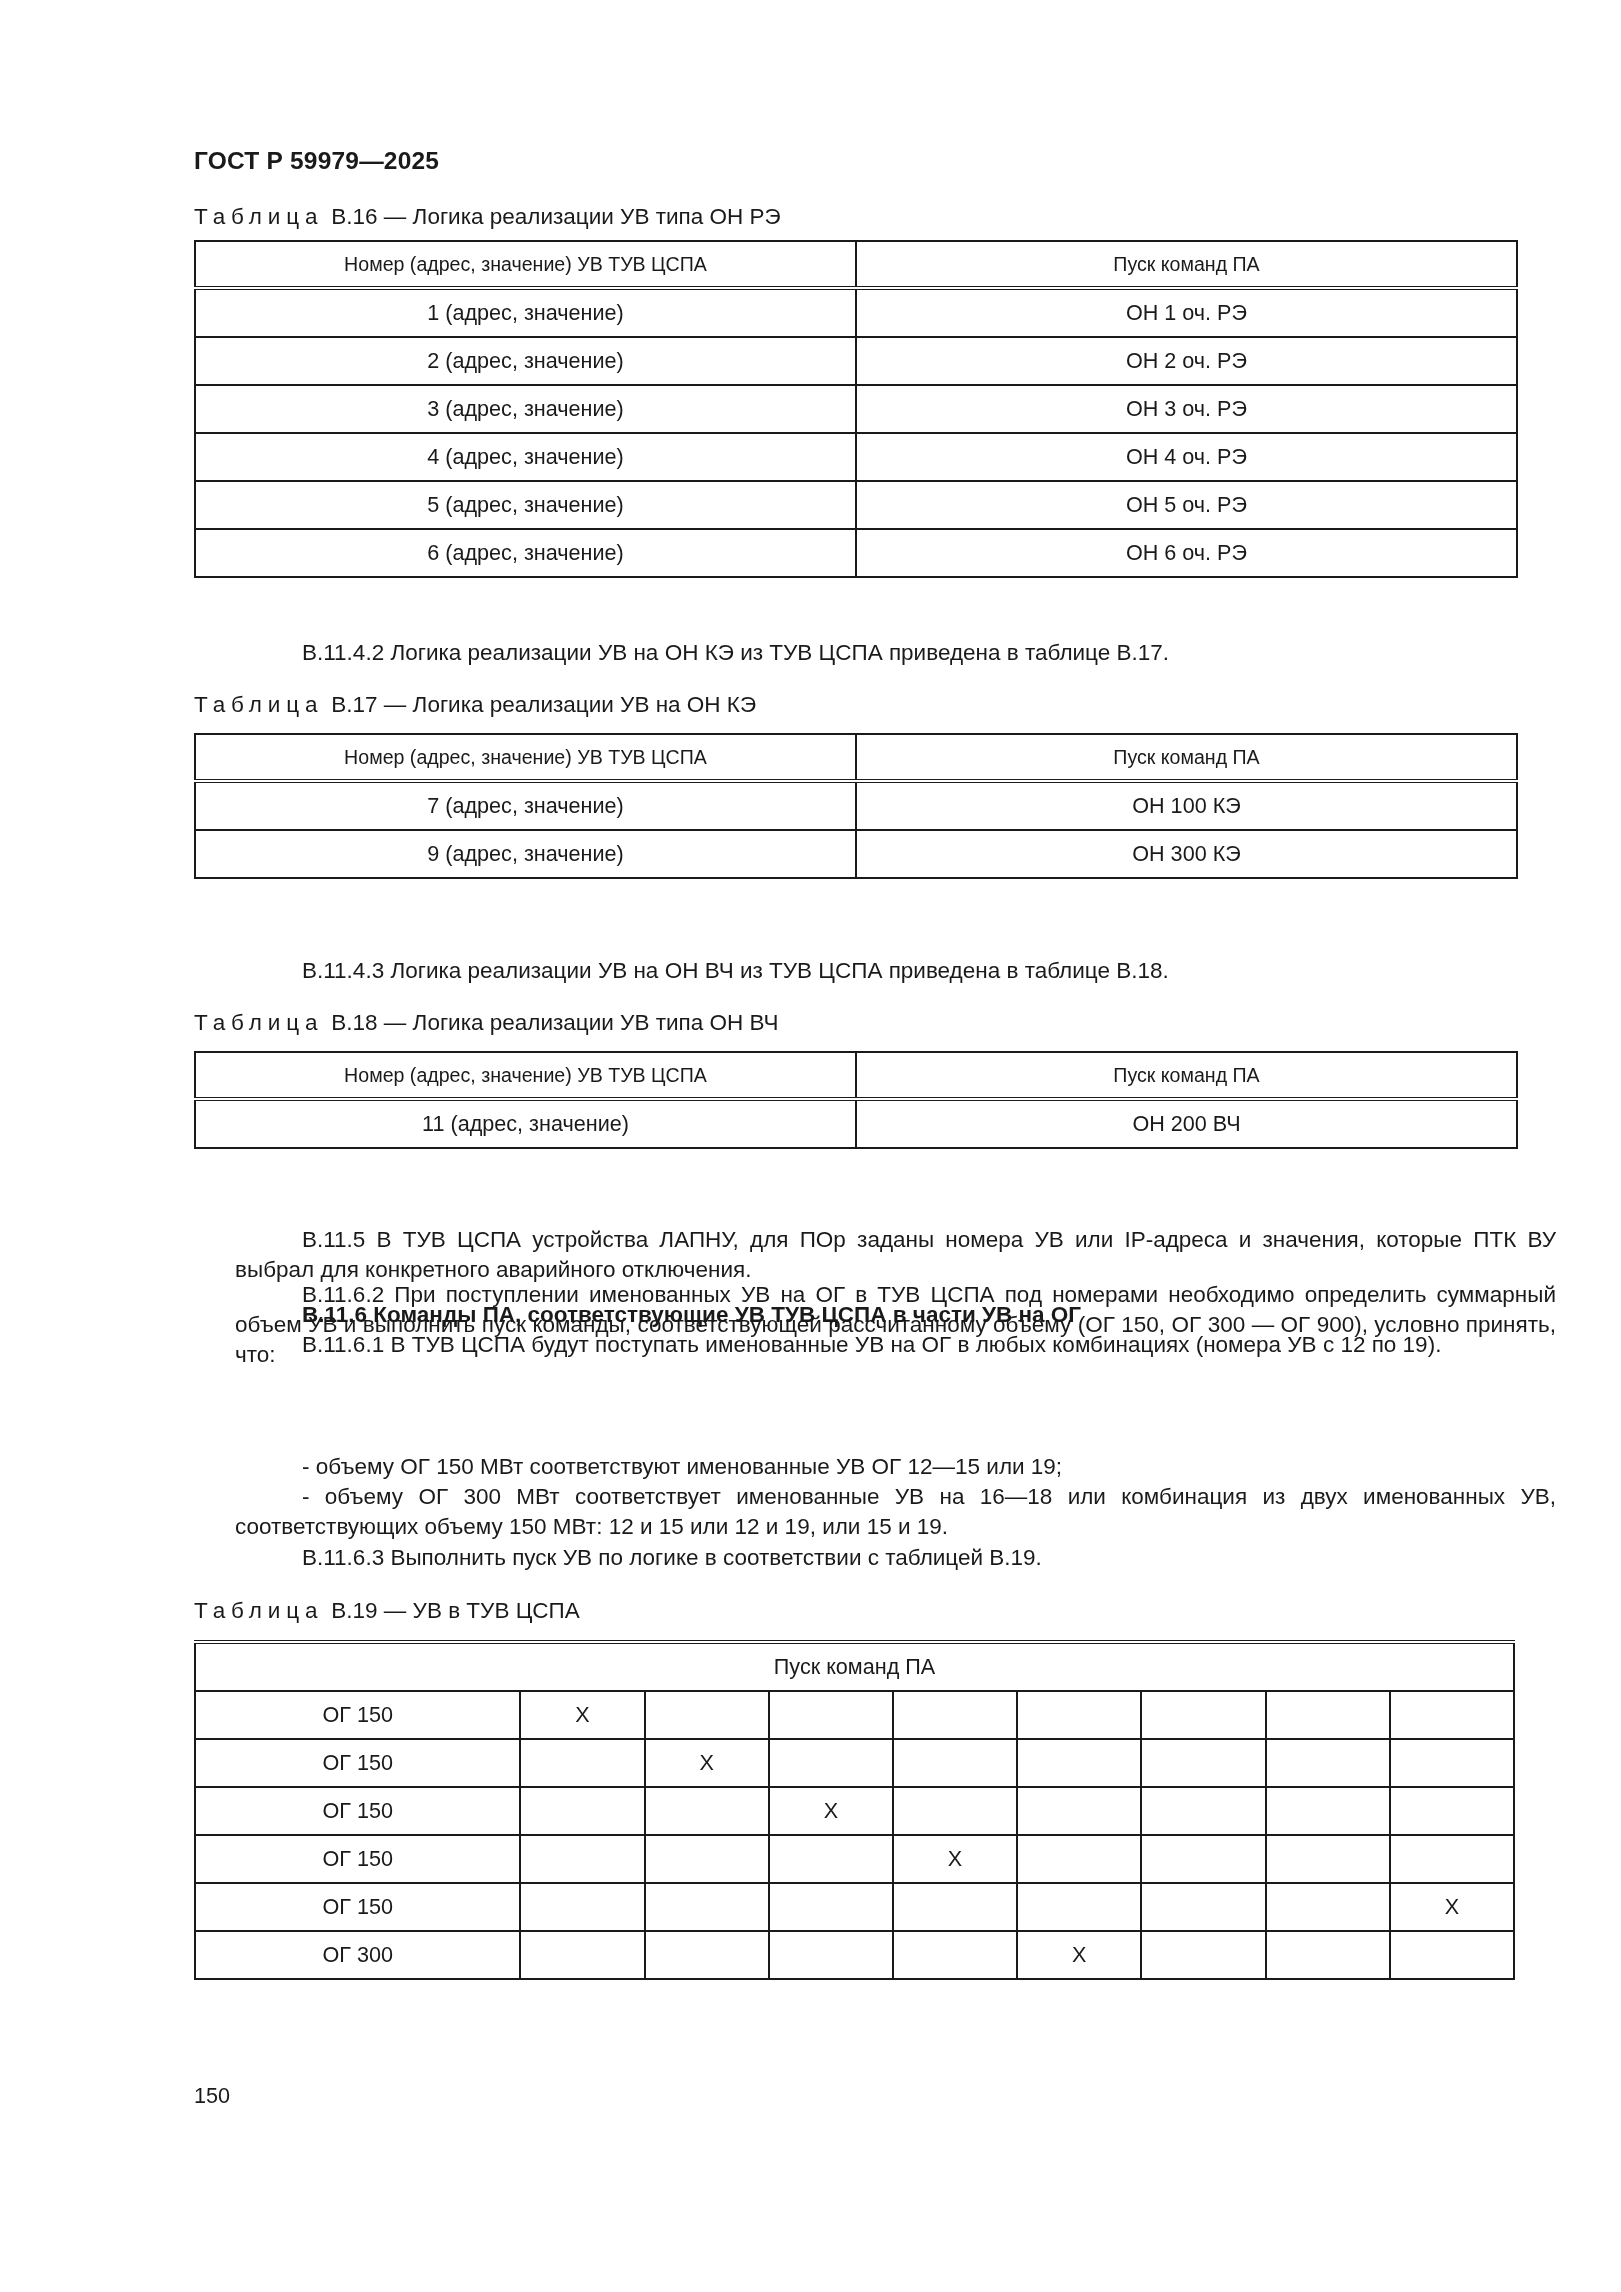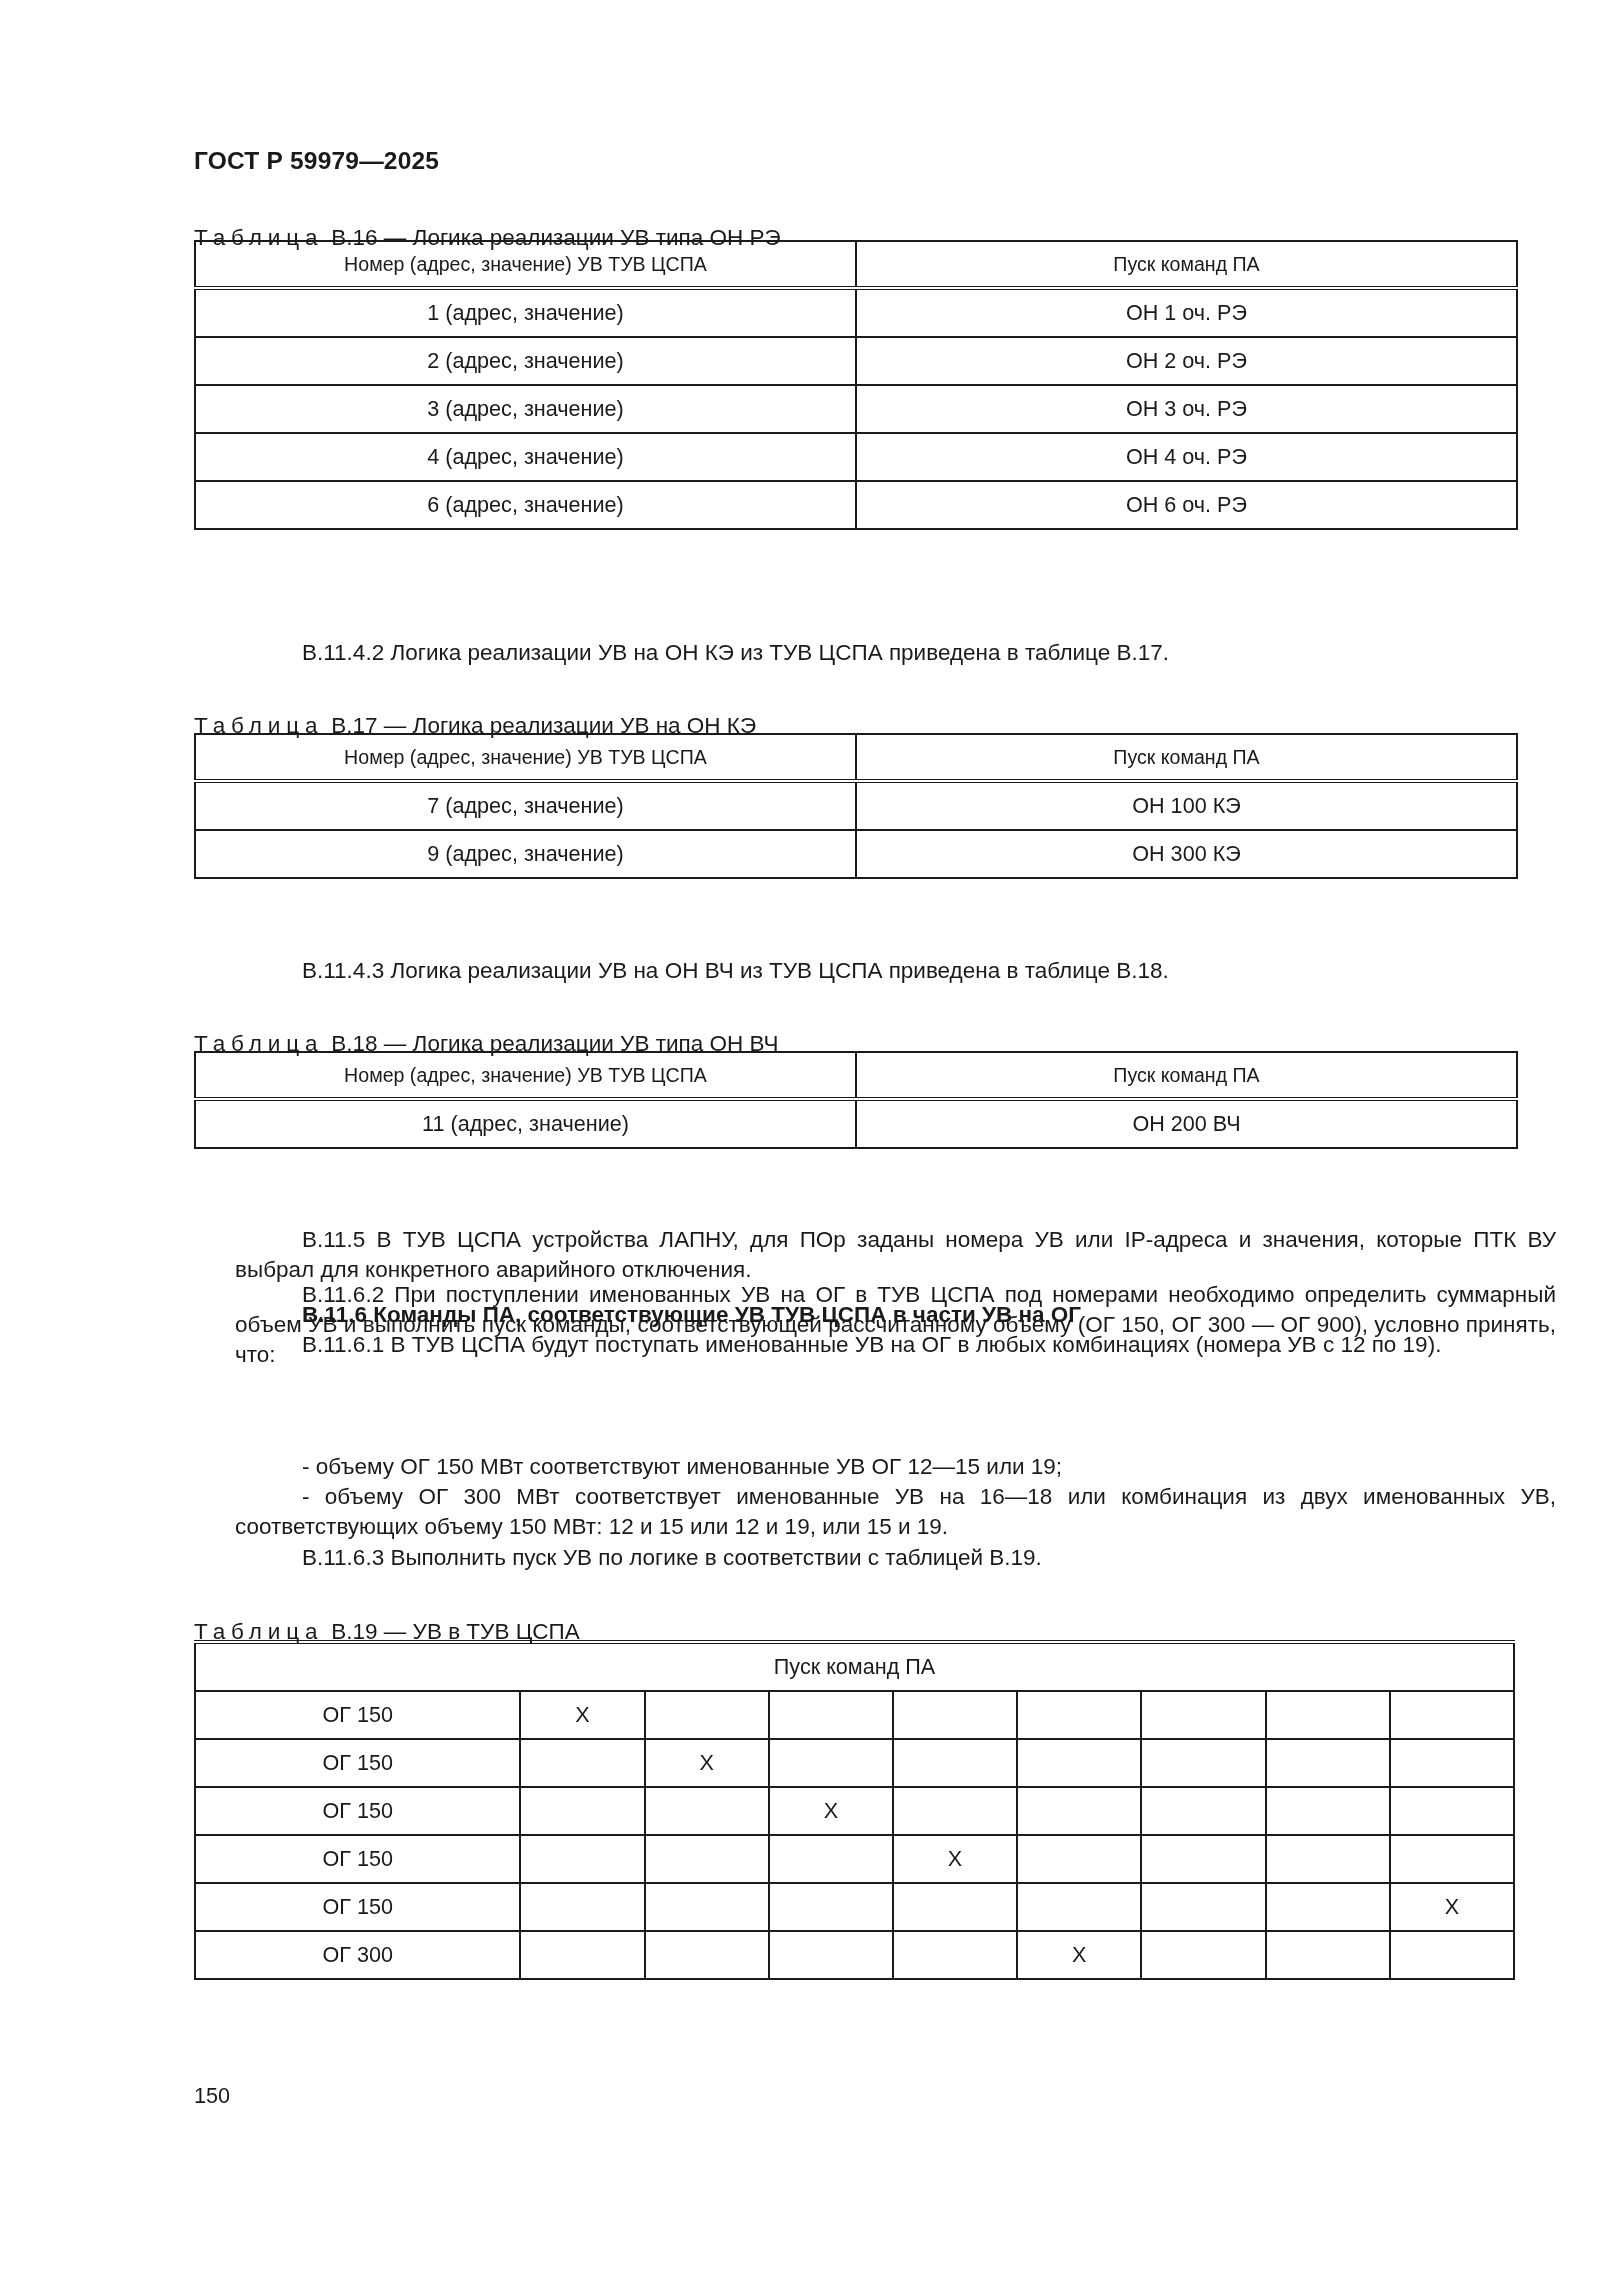--- a/index.html
+++ b/index.html
@@ -1,20 +1,20 @@
 <!DOCTYPE html>
 <html><head>
   <meta charset="utf-8">
   <style>
     html, body { margin: 0; padding: 0; background: #ffffff; }
     body { width: 1621px; height: 2293px; position: relative; color: #1a1a1a;
            font-family: "Liberation Sans", sans-serif; }
     .page { position: absolute; left: 194px; top: 0; width: 1321px; }
     .doc-code { position: absolute; top: 147px; left: 0; font-weight: bold; font-size: 24.5px; letter-spacing: 0.2px; }
-    .caption { position: absolute; left: 0; font-size: 22.5px; white-space: nowrap; margin-top: 21px; }
+    .caption { position: absolute; left: 0; font-size: 22.5px; white-space: nowrap; }
     .caption .word { letter-spacing: 5.9px; margin-right: 7.8px; }
     table.grid { position: absolute; left: 0; width: 1321px; border-collapse: collapse; table-layout: fixed; padding-left: 48px; }
     table.grid td { border: 2px solid #1a1a1a; text-align: center; vertical-align: middle; font-size: 21.6px; padding: 0; }
     table.grid tr.head td { font-size: 19.6px; height: 44px; border-bottom: 4.9px double #1a1a1a; }
     table.grid tr.row td { height: 46px; }
     table.grid { border: 2.9px solid #1a1a1a; }
     .para { position: absolute; left: 0; width: 1321px; font-size: 22.5px; line-height: 30px; text-align: justify; margin-left: 41px; }
     .indent { text-indent: 67px; }
     .bold { font-weight: bold; }
     .page-num { position: absolute; left: 0; top: 2083px; font-size: 21.6px; }
@@ -50,20 +50,24 @@
         </tr>
     <tr class="row">
           <td>3 (адрес, значение)</td>
           <td>ОН 3 оч. РЭ</td>
         </tr>
     <tr class="row">
           <td>4 (адрес, значение)</td>
           <td>ОН 4 оч. РЭ</td>
         </tr>
     <tr class="row">
+          <td>5 (адрес, значение)</td>
+          <td>ОН 5 оч. РЭ</td>
+        </tr>
+    <tr class="row">
           <td>6 (адрес, значение)</td>
           <td>ОН 6 оч. РЭ</td>
         </tr>
   </tbody>
     </table>
 
   <div class="para indent" style="top:638px;">В.11.4.2 Логика реализации УВ на ОН КЭ из ТУВ ЦСПА приведена в таблице В.17.</div>
 
   <div class="caption" style="top:692px;">
     <span class="word">Таблица</span><span>В.17 — Логика реализации УВ на ОН КЭ</span>

